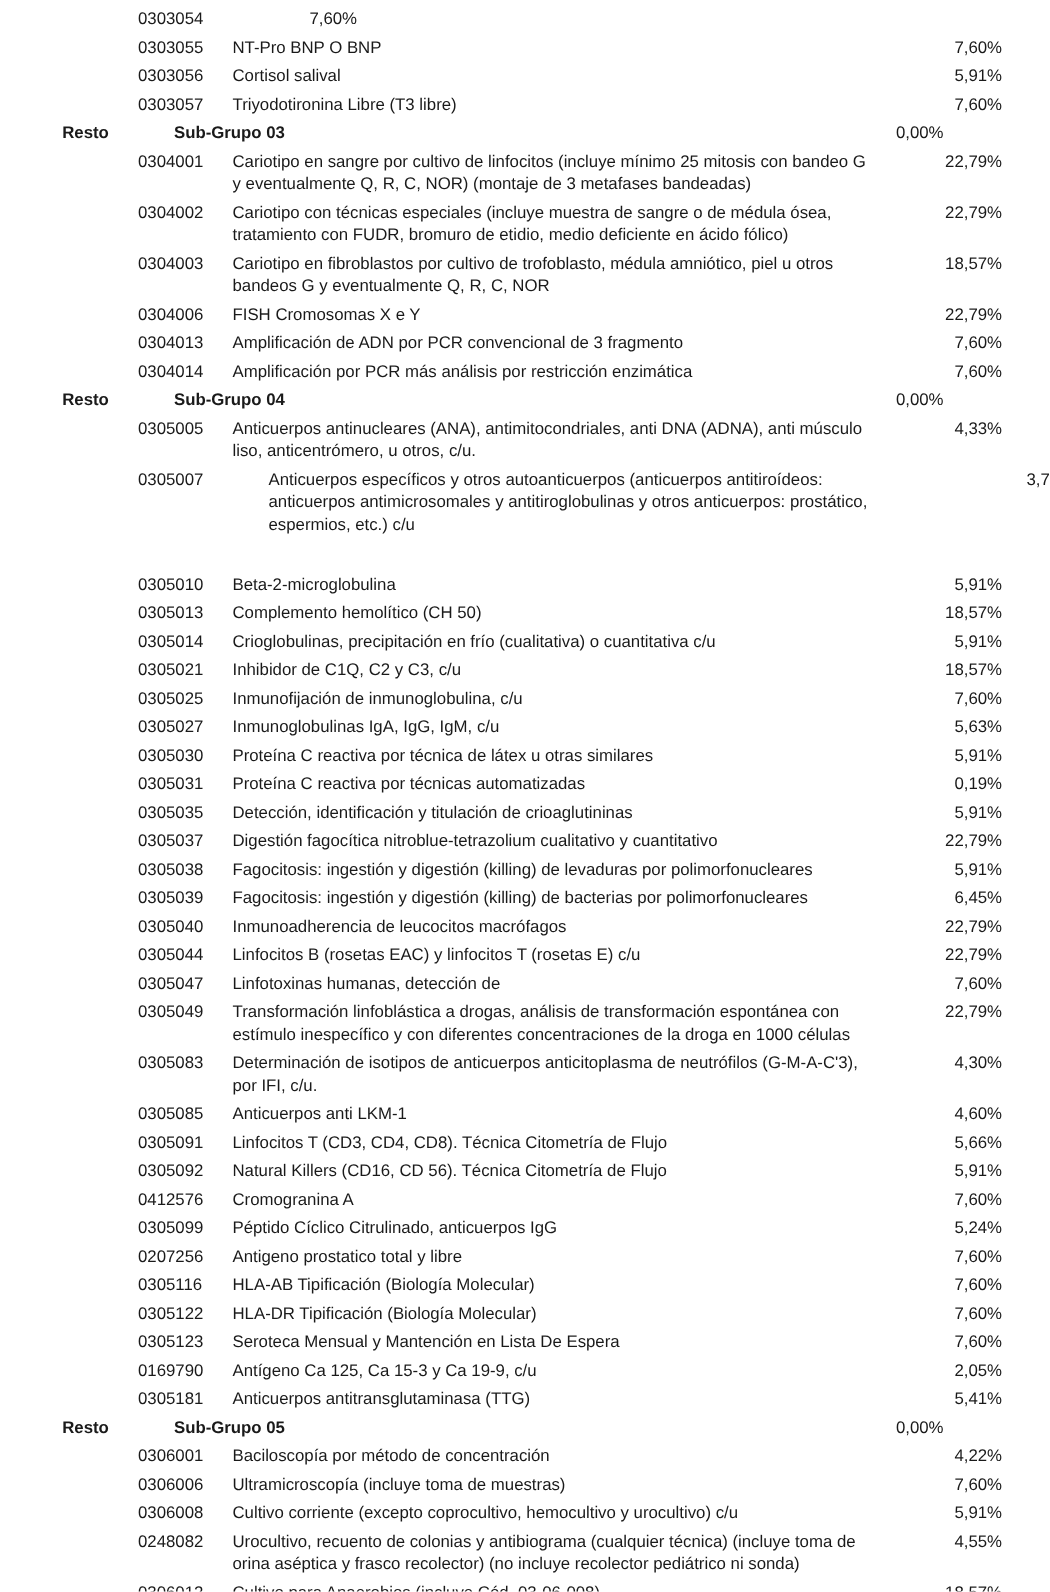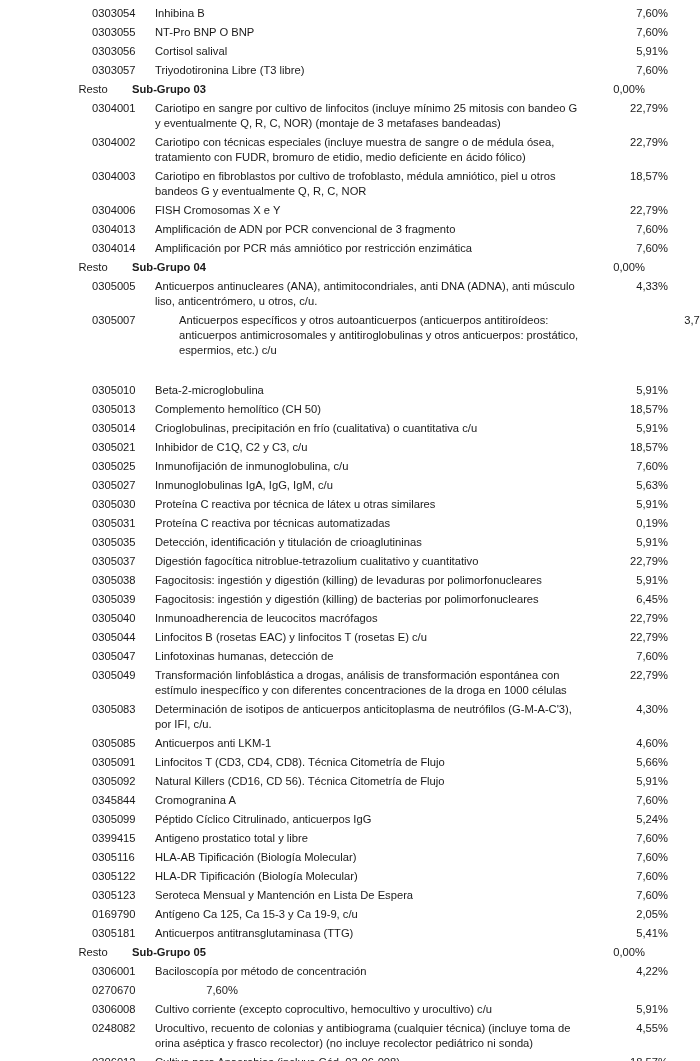--- a/index.html
+++ b/index.html
@@ -34,35 +34,34 @@
       flex: none;
       white-space: normal;
     }
     .pct {
       width: 83px;
       flex: none;
       text-align: right;
       white-space: nowrap;
     }
     .row.resto .code {
-      font-weight: normal;
+      font-weight: bold;
       text-align: center;
-      margin-left: 72px;
+      margin-left: 36px;
       width: 42px;
-      padding-right: 18px;
+      padding-right: 38px;
     }
     .row.resto .desc { font-weight: bold; }
   </style>
 </head>
 <body>
 
 <div class="page" id="table">
     <div class="row">
       <span class="code">0303054</span>
-      <span class="desc">Inhibina B</span>
       <span class="pct">7,60%</span>
     </div>
     <div class="row">
       <span class="code">0303055</span>
       <span class="desc">NT-Pro BNP O BNP</span>
       <span class="pct">7,60%</span>
     </div>
     <div class="row">
       <span class="code">0303056</span>
       <span class="desc">Cortisol salival</span>
@@ -98,21 +97,21 @@
       <span class="desc">FISH Cromosomas X e Y</span>
       <span class="pct">22,79%</span>
     </div>
     <div class="row">
       <span class="code">0304013</span>
       <span class="desc">Amplificación de ADN por PCR convencional de 3 fragmento</span>
       <span class="pct">7,60%</span>
     </div>
     <div class="row">
       <span class="code">0304014</span>
-      <span class="desc">Amplificación por PCR más amniótico por restricción enzimática</span>
+      <span class="desc">Amplificación por PCR más análisis por restricción enzimática</span>
       <span class="pct">7,60%</span>
     </div>
     <div class="row resto">
       <span class="code">Resto</span>
       <span class="desc">Sub-Grupo 04</span>
       <span class="pct">0,00%</span>
     </div>
     <div class="row">
       <span class="code">0305005</span>
       <span class="desc">Anticuerpos antinucleares (ANA), antimitocondriales, anti DNA (ADNA), anti músculo liso, anticentrómero, u otros, c/u.</span>
@@ -217,31 +216,31 @@
       <span class="code">0305091</span>
       <span class="desc">Linfocitos T (CD3, CD4, CD8). Técnica Citometría de Flujo</span>
       <span class="pct">5,66%</span>
     </div>
     <div class="row">
       <span class="code">0305092</span>
       <span class="desc">Natural Killers (CD16, CD 56). Técnica Citometría de Flujo</span>
       <span class="pct">5,91%</span>
     </div>
     <div class="row">
-      <span class="code">0345844</span>
+      <span class="code">0412576</span>
       <span class="desc">Cromogranina A</span>
       <span class="pct">7,60%</span>
     </div>
     <div class="row">
       <span class="code">0305099</span>
       <span class="desc">Péptido Cíclico Citrulinado, anticuerpos IgG</span>
       <span class="pct">5,24%</span>
     </div>
     <div class="row">
-      <span class="code">0399415</span>
+      <span class="code">0207256</span>
       <span class="desc">Antigeno prostatico total y libre</span>
       <span class="pct">7,60%</span>
     </div>
     <div class="row">
       <span class="code">0305116</span>
       <span class="desc">HLA-AB Tipificación (Biología Molecular)</span>
       <span class="pct">7,60%</span>
     </div>
     <div class="row">
       <span class="code">0305122</span>
@@ -267,21 +266,22 @@
       <span class="code">Resto</span>
       <span class="desc">Sub-Grupo 05</span>
       <span class="pct">0,00%</span>
     </div>
     <div class="row">
       <span class="code">0306001</span>
       <span class="desc">Baciloscopía por método de concentración</span>
       <span class="pct">4,22%</span>
     </div>
     <div class="row">
-      <span class="code">0270670</span>
+      <span class="code">0306006</span>
+      <span class="desc">Ultramicroscopía (incluye toma de muestras)</span>
       <span class="pct">7,60%</span>
     </div>
     <div class="row">
       <span class="code">0306008</span>
       <span class="desc">Cultivo corriente (excepto coprocultivo, hemocultivo y urocultivo) c/u</span>
       <span class="pct">5,91%</span>
     </div>
     <div class="row">
       <span class="code">0248082</span>
       <span class="desc">Urocultivo, recuento de colonias y antibiograma (cualquier técnica) (incluye toma de orina aséptica y frasco recolector) (no incluye recolector pediátrico ni sonda)</span>

